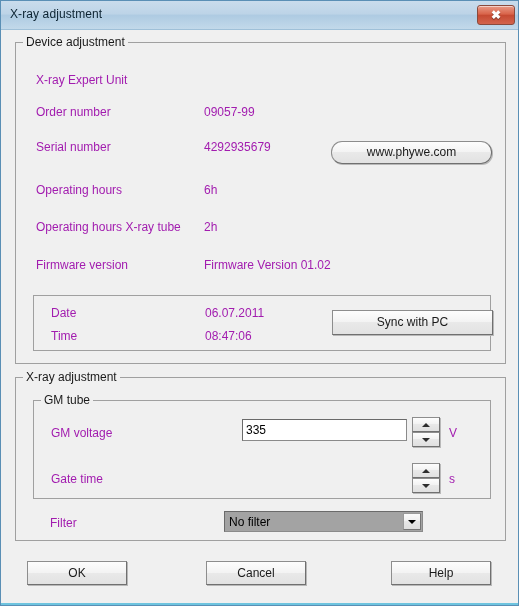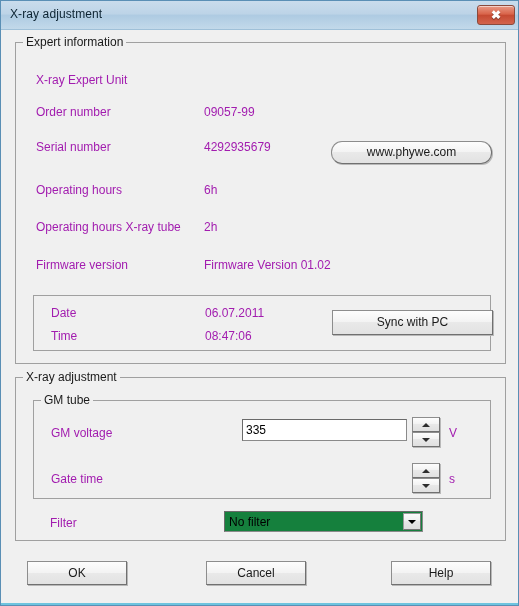--- a/index.html
+++ b/index.html
@@ -172,21 +172,21 @@
     border-right: 4px solid transparent;
     margin-left: -4px;
   }
   .arrow.up   { border-bottom: 4px solid #2d2d2d; margin-top: -2px; }
   .arrow.down { border-top: 4px solid #2d2d2d;    margin-top: -2px; }
 
   
   .combo {
     position: absolute;
     box-sizing: border-box;
-    background: #15803d;
+    background: #a3a3a3;
     border: 1px solid #8a8a8a;
     border-top-color: #6a6a6a;
     border-left-color: #6a6a6a;
   }
   .combo .combo-value {
     position: absolute;
     left: 4px;
     top: 3px;
     font-size: 12px;
     color: #000;
@@ -214,21 +214,21 @@
   <div id="titlebar">
     <div id="title-text">X-ray adjustment</div>
     <div id="close-button">
       <div class="glyph">✖</div>
     </div>
   </div>
 
   <div id="client">
 
     <div class="groupbox" style="left:14px; top:12px; width:491px; height:322px;">
-      <div class="gb-title">Expert information</div>
+      <div class="gb-title">Device adjustment</div>
 
       <div class="lbl" style="left:20px; top:30px;">X-ray Expert Unit</div>
 
       <div class="lbl" style="left:20px; top:62px;">Order number</div>
       <div class="lbl" style="left:20px; top:97px;">Serial number</div>
       <div class="lbl" style="left:20px; top:140px;">Operating hours</div>
       <div class="lbl" style="left:20px; top:177px;">Operating hours X-ray tube</div>
       <div class="lbl" style="left:20px; top:215px;">Firmware version</div>
 
       <div class="lbl" style="left:188px; top:62px;">09057-99</div>

